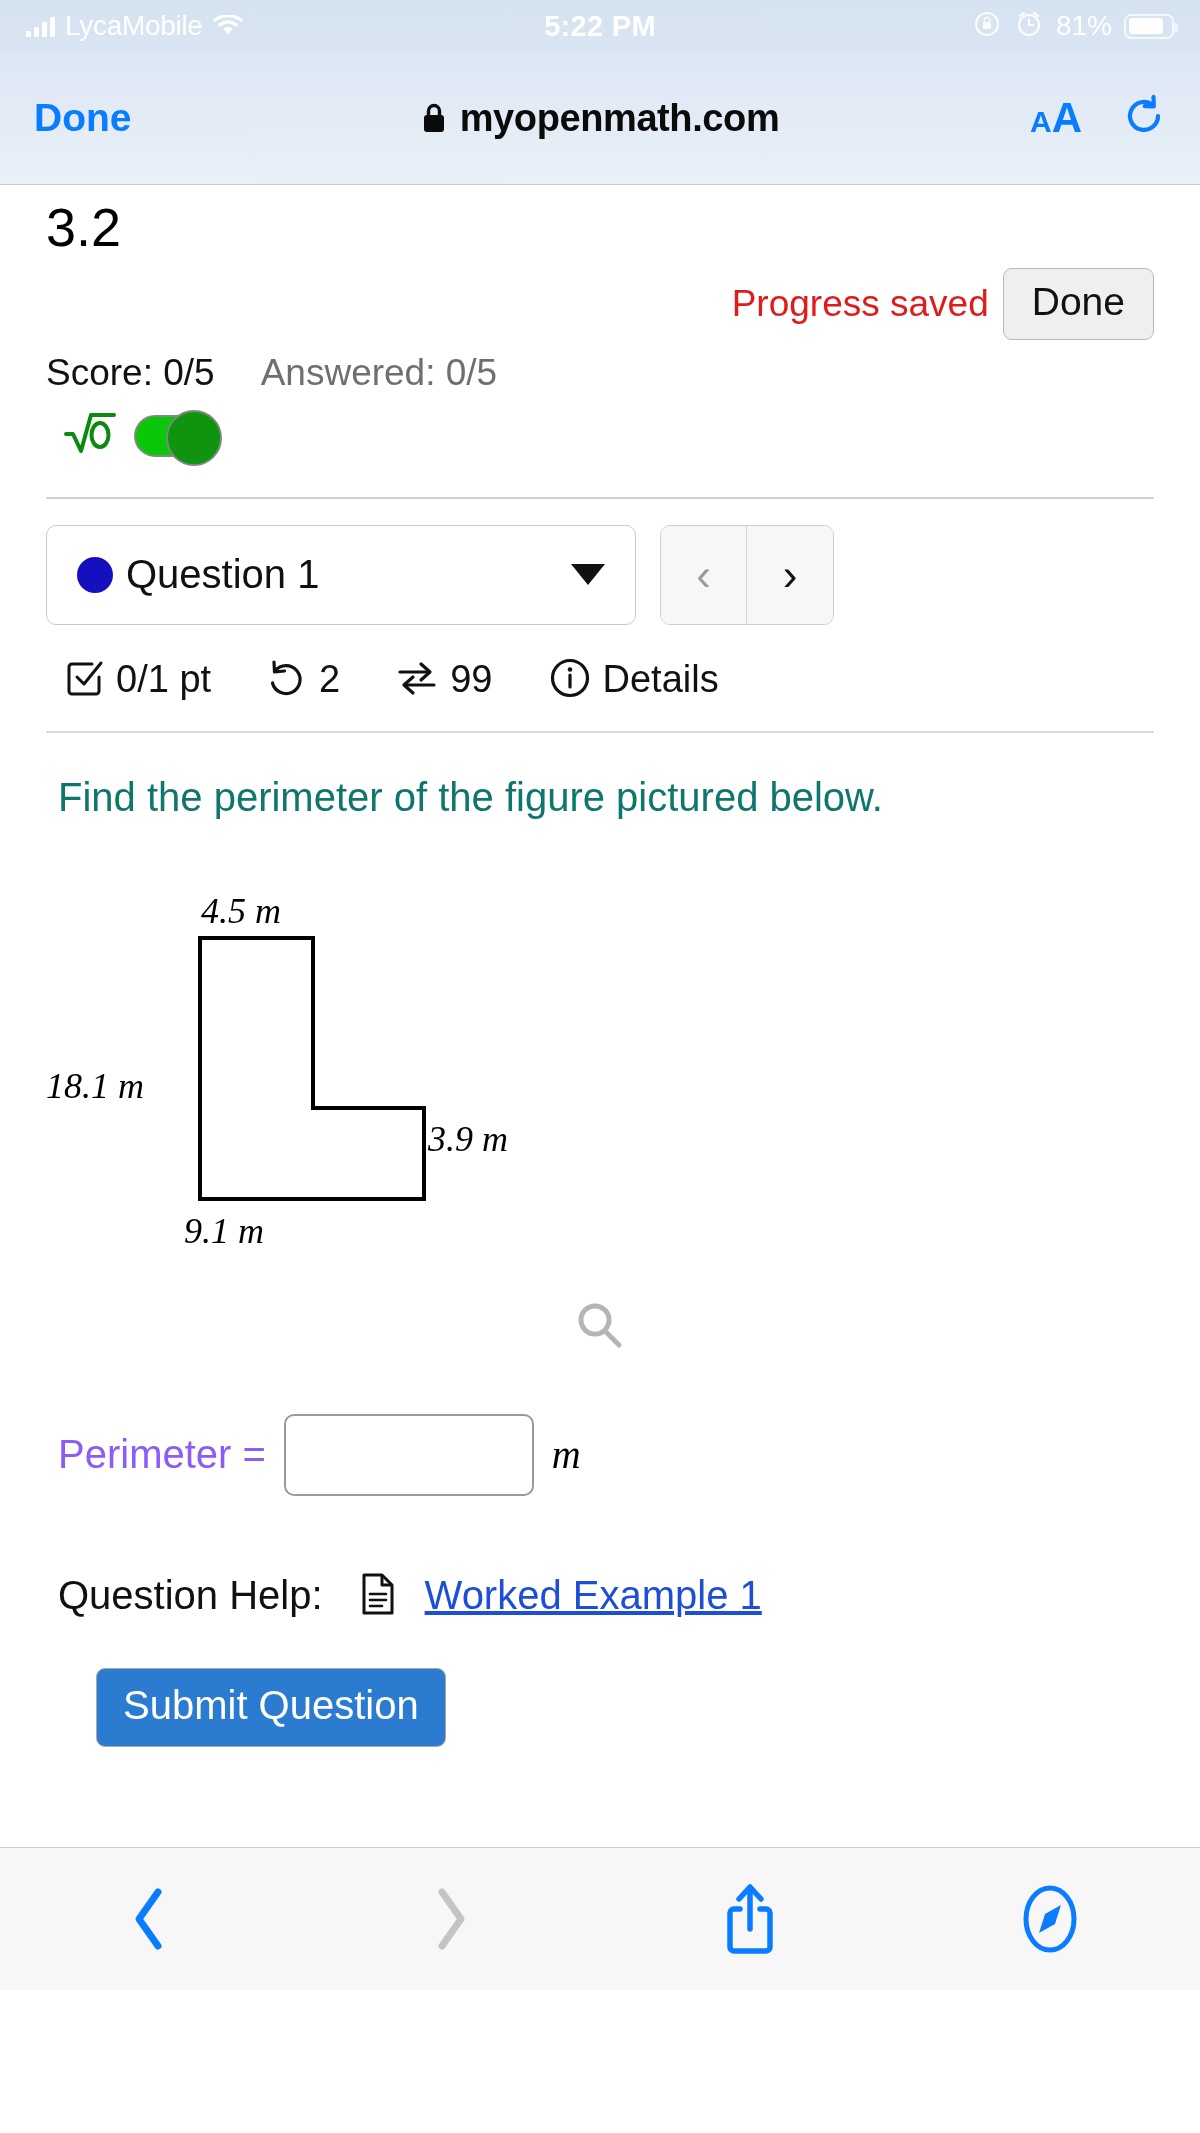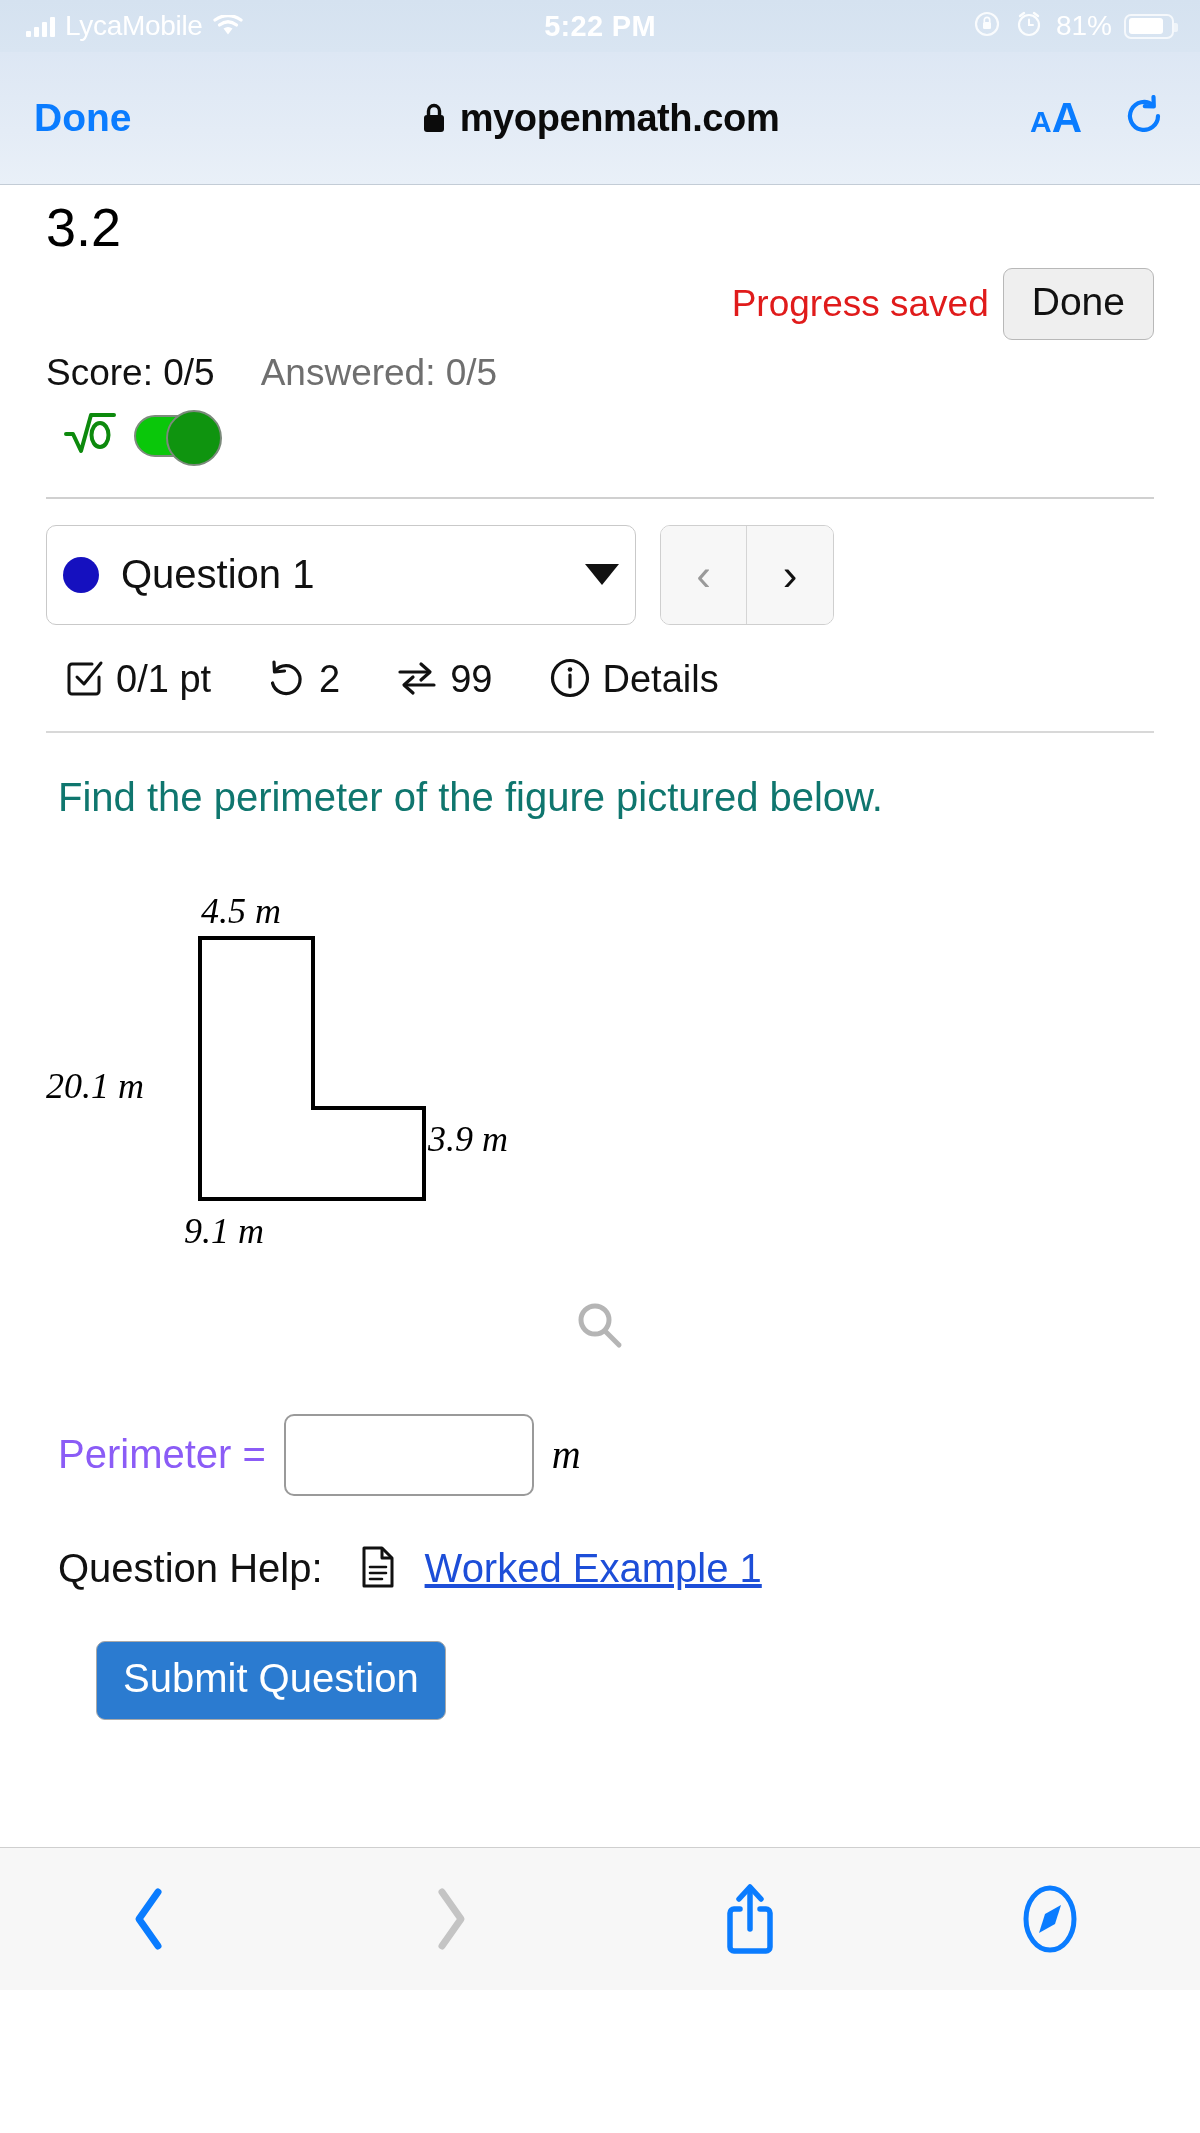--- a/index.html
+++ b/index.html
@@ -106,22 +106,22 @@
     background:#0f940f; border:2px solid #7b8a7b;
   }
 
   .divider{height:2px; background:#d0d0d0; margin:34px 0 0;}
 
   
   .qsel-row{display:flex; align-items:center; gap:24px; margin-top:26px;}
   .qsel{
     flex:0 0 590px; height:100px;
     border:1px solid #c9c9c9; border-radius:10px; background:#fff;
-    display:flex; align-items:center; padding:0 16px;
-    gap:22px;
+    display:flex; align-items:center; padding:0 30px;
+    gap:13px;
   }
   .qdot{width:36px;height:36px;border-radius:50%;background:#1510bf;}
   .qlabel{font-size:40px; color:#111; flex:1;}
   .caret{width:0;height:0;border-left:17px solid transparent;border-right:17px solid transparent;border-top:21px solid #111;}
   .navbtns{display:flex; height:100px; border-radius:10px; overflow:hidden; border:1px solid #cfcfcf;}
   .navbtn{
     width:86px; background:#f7f7f7;
     display:flex; align-items:center; justify-content:center;
     font-size:44px;
   }
@@ -153,21 +153,21 @@
   .answer-row{display:flex; align-items:center; gap:18px; margin-top:54px; padding-left:12px;}
   .ans-label{font-size:40px; color:#8b5cf6;}
   .ans-input{
     width:250px; height:82px;
     border:2px solid #9a9a9a; border-radius:10px; background:#fff;
     font-size:34px; padding:0 14px;
     font-family:"Liberation Sans", sans-serif;
   }
   .unit{font-family:"Liberation Serif", serif; font-style:italic; font-size:40px; color:#000;}
 
-  .help-row{display:flex; align-items:center; gap:16px; margin-top:49px; padding-left:12px;}
+  .help-row{display:flex; align-items:center; gap:16px; margin-top:76px; padding-left:12px;}
   .help-label{font-size:40px; color:#111;}
   .help-link{color:#1d4ed8; font-size:40px; text-decoration:underline; margin-left:14px;}
 
   .submit-btn{
     margin-top:48px; margin-left:50px;
     background:#2b7bd0; color:#fff; border:1px solid #a9a9a9;
     border-radius:9px; font-size:40px; padding:14px 26px 18px;
     font-family:"Liberation Sans", sans-serif;
   }
 
@@ -330,21 +330,21 @@
     </span>
   </div>
 
   <div class="divider2"></div>
 
   <div class="question-text">Find the perimeter of the figure pictured below.</div>
 
   
   <div class="figure-area">
     <span class="lbl lbl-top">4.5 m</span>
-    <span class="lbl lbl-left">20.1 m</span>
+    <span class="lbl lbl-left">18.1 m</span>
     <span class="lbl lbl-right">3.9 m</span>
     <span class="lbl lbl-bottom">9.1 m</span>
     <svg class="shape-svg" width="290" height="280" viewBox="0 0 290 280">
       <polygon points="4,4 117,4 117,174 228,174 228,265 4,265" fill="#ffffff" stroke="#000000" stroke-width="4" stroke-linejoin="miter"></polygon>
     </svg>
   </div>
 
   <div class="zoom-icon-wrap">
     <span>
       <svg width="58" height="58" viewBox="0 0 58 58">

